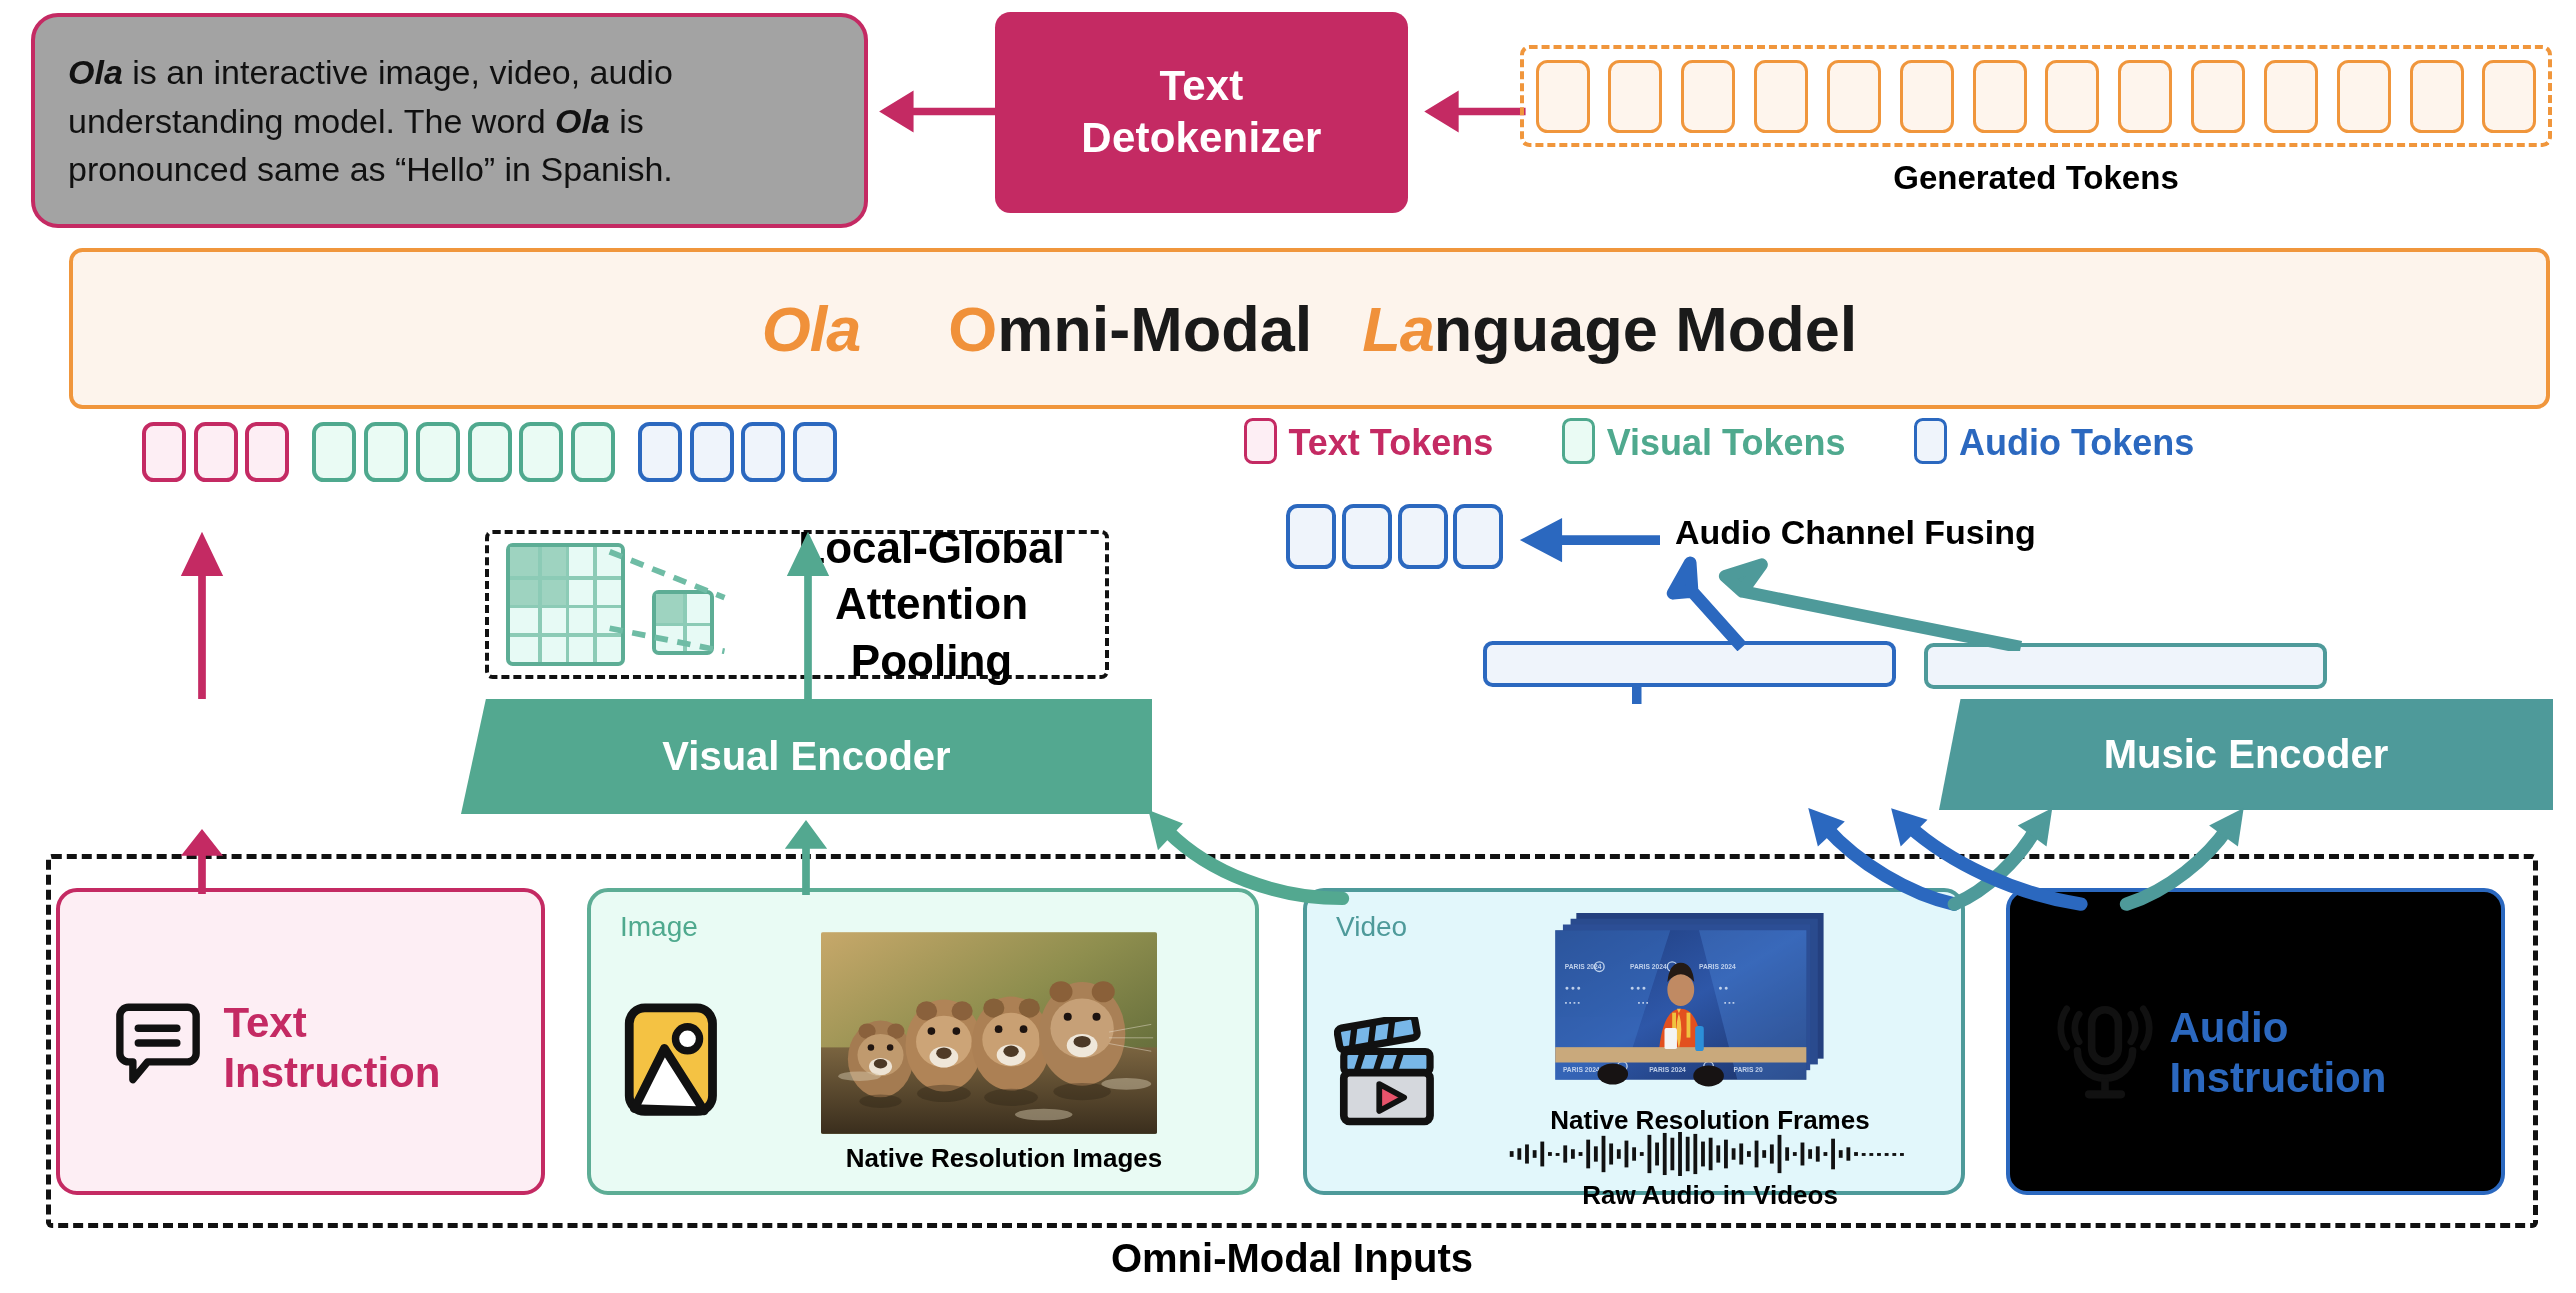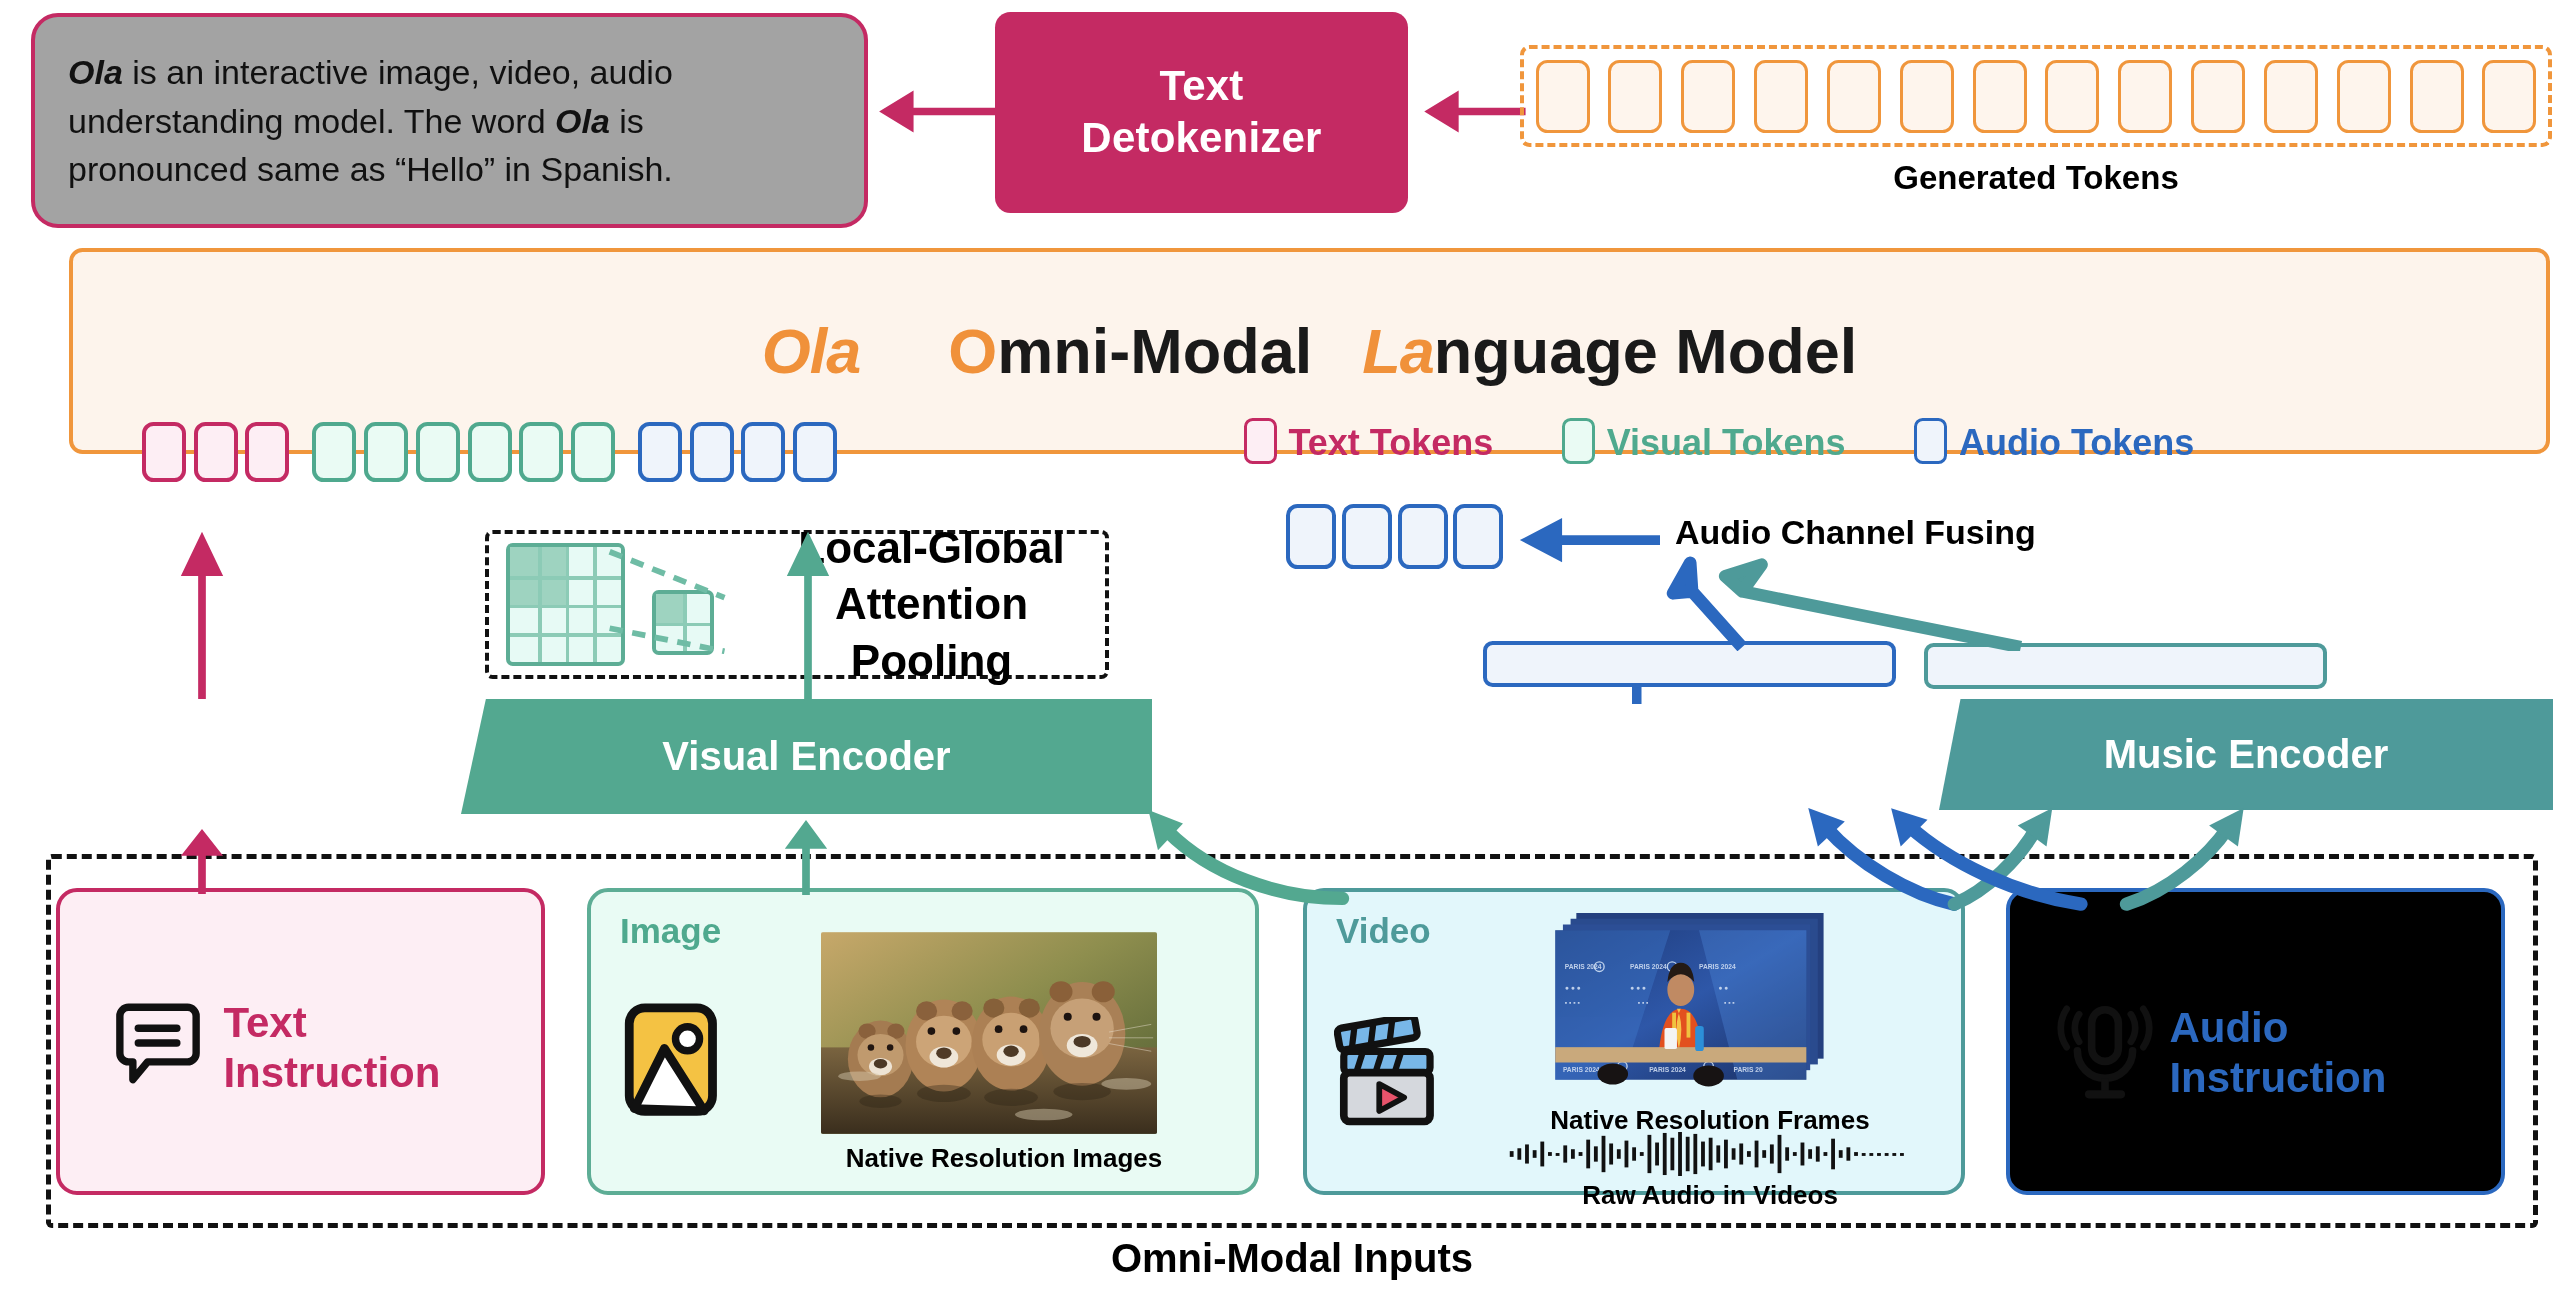--- a/index.html
+++ b/index.html
@@ -43,21 +43,21 @@
     width: 54px; height: 73px; border: 3.8px solid #F0963C;
     border-radius: 11.5px; background: #FEF5ED;
   }
   #gentok-label {
     left: 1520px; top: 159px; width: 1032px;
     text-align: center; font-size: 33px; font-weight: 800; color: #000;
   }
 
   
   #ola-banner {
-    left: 69px; top: 248px; width: 2481px; height: 206px;
+    left: 69px; top: 248px; width: 2481px; height: 161px;
     background: #FDF4EC; border: 4.8px solid #F0963C; border-radius: 13.4px;
     display: flex; align-items: center; justify-content: center;
   }
   #ola-banner .line { font-size: 63px; font-weight: 800; color: #1a1a1a; white-space: nowrap; }
   .orange { color: #F0913A; }
   .ola-word { font-style: italic; font-weight: 900; letter-spacing: -1px; }
   .gap { display: inline-block; width: 88px; }
   .gap-sm { display: inline-block; width: 25px; }
 
   
@@ -142,21 +142,21 @@
     left: 46px; top: 1236px; width: 2492px; text-align: center;
     font-size: 40px; font-weight: 800; color: #000;
   }
 
   .card { position: absolute; border-radius: 21px; }
   #card-text  { left: 56px;   top: 888px; width: 489px; height: 307px; background: #FDEEF4; border: 4.8px solid #C42A63; }
   #card-image { left: 587px;  top: 888px; width: 672px; height: 307px; background: #E9FBF4; border: 4.8px solid #5DAD95; }
   #card-video { left: 1303px; top: 888px; width: 662px; height: 307px; background: #E2F7FB; border: 4.8px solid #4E9A9A; }
   #card-audio { left: 2006px; top: 888px; width: 499px; height: 307px; background: #000000; border: 4.8px solid #2B68BF; }
 
-  .card-title { position: absolute; font-size: 35px; font-weight: 700; }
+  .card-title { position: absolute; font-size: 28px; font-weight: 400; }
   #img-title  { left: 29px; top: 19px; color: #4FA98E; }
   #vid-title  { left: 29px; top: 19px; color: #4E9A9A; }
 
   .inline-label { display: flex; align-items: center; }
   .il-text { font-size: 42px; font-weight: 800; line-height: 1.18; }
 
   .cap { position: absolute; font-size: 26px; font-weight: 800; color: #000; text-align: center; white-space: nowrap; }
 
   
   .photo { position: absolute; border-radius: 1.9px; overflow: hidden; }

